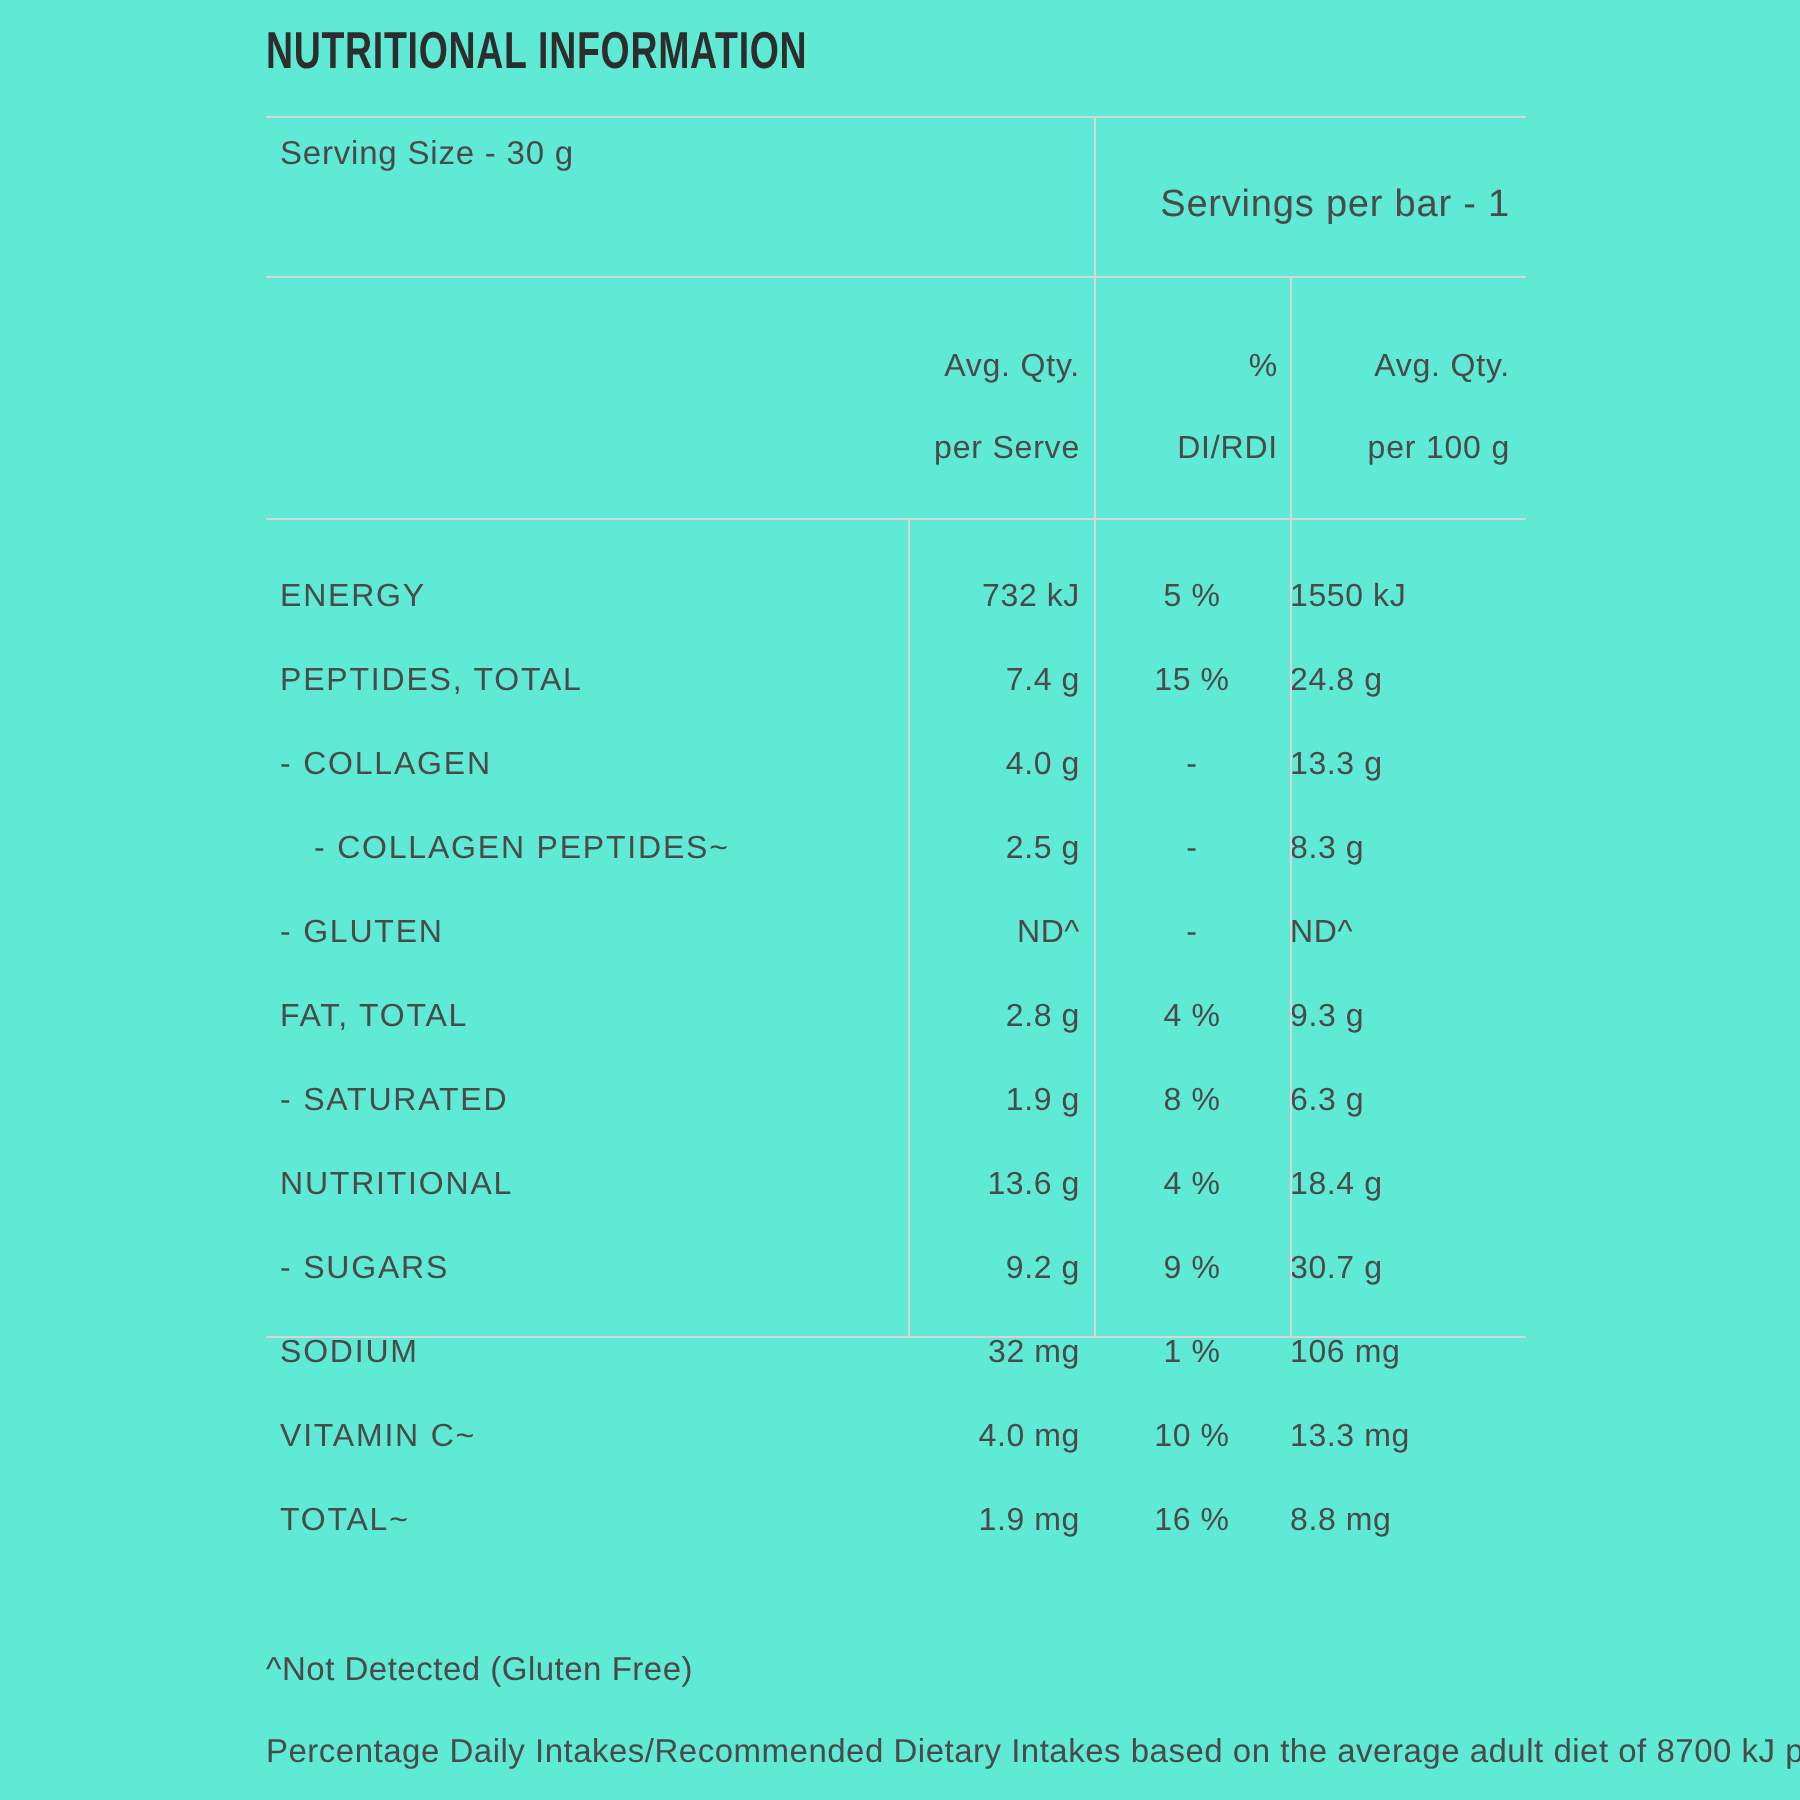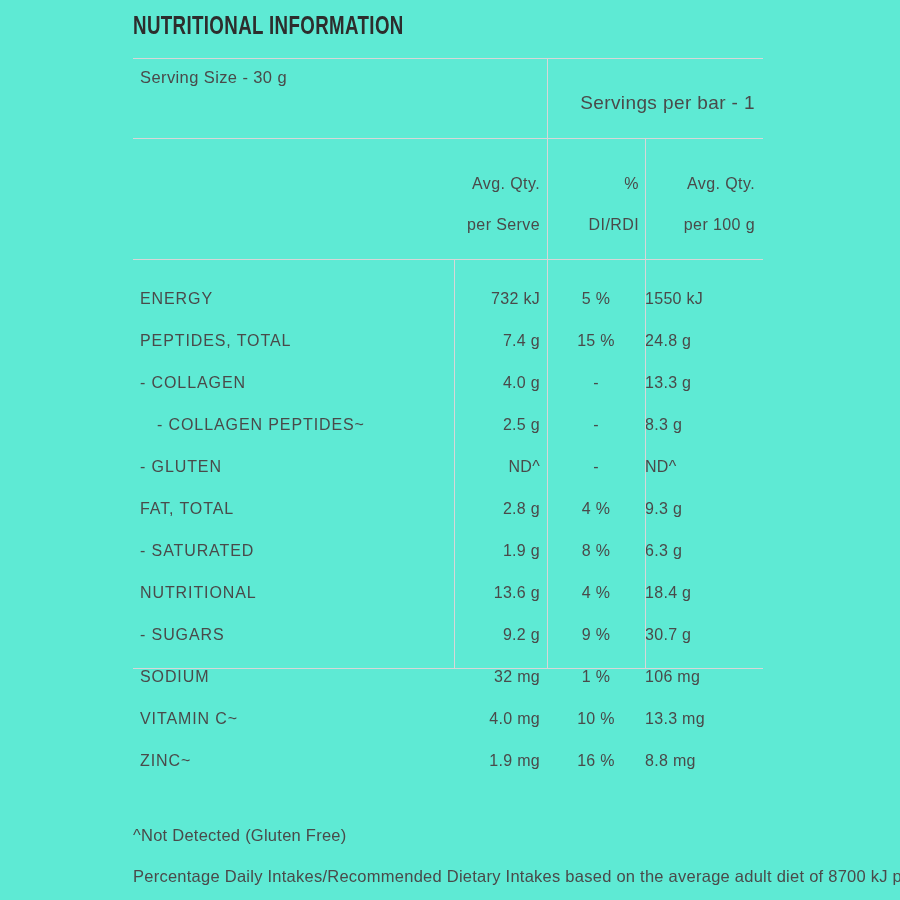--- a/index.html
+++ b/index.html
@@ -180,21 +180,21 @@
   </div>
 
   <div class="row">
     <div class="cell label">VITAMIN C~</div>
     <div class="cell per-serve">4.0 mg</div>
     <div class="cell di-rdi">10 %</div>
     <div class="cell per-100g">13.3 mg</div>
   </div>
 
   <div class="row">
-    <div class="cell label">ZINC~</div>
+    <div class="cell label">TOTAL~</div>
     <div class="cell per-serve">1.9 mg</div>
     <div class="cell di-rdi">16 %</div>
     <div class="cell per-100g">8.8 mg</div>
   </div>
 </div>
 
   </div>
 
   <p class="footnote fn-1">^Not Detected (Gluten Free)</p>
   <p class="footnote fn-2">Percentage Daily Intakes/Recommended Dietary Intakes based on the average adult diet of 8700 kJ per day.</p>

